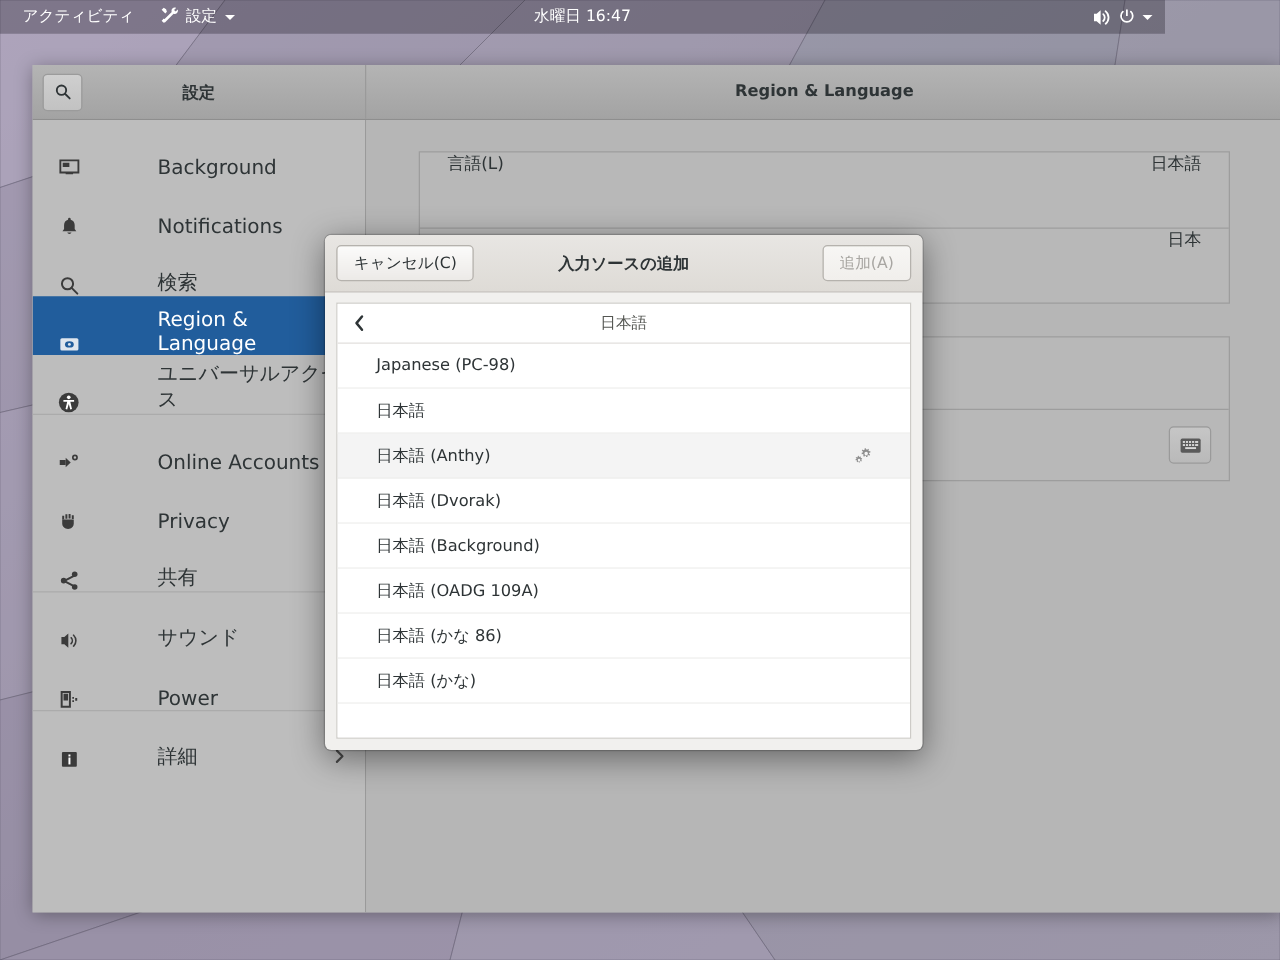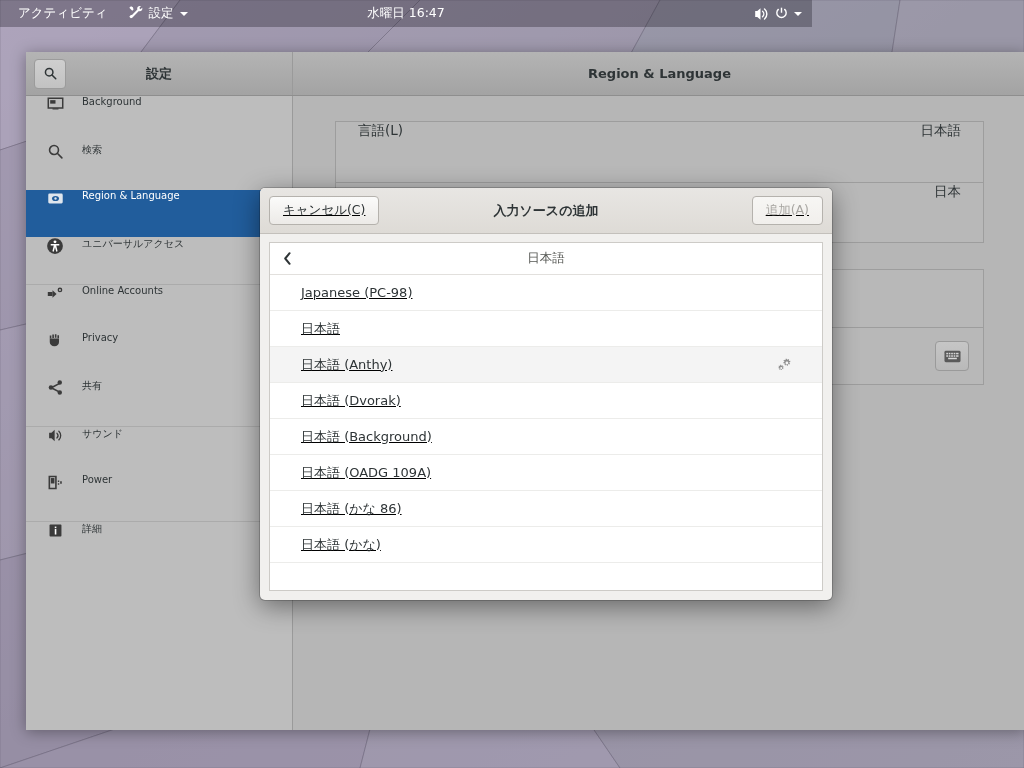--- a/index.html
+++ b/index.html
@@ -16,21 +16,21 @@
   
   #wallpaper {
     position: absolute; inset: 0;
     background: linear-gradient(135deg, #9a92a8 0%, #8b8798 40%, #a39bb0 70%, #8e8a9b 100%);
   }
   #wallpaper svg { display: block; width: 1024px; height: 768px; }
 
   
   #topbar {
     position: absolute; top: 0; left: 0;
-    width: 812px; height: 27px;
+    width: 932px; height: 27px;
     display: flex; align-items: center;
     color: #ffffff;
     font-size: 12.5px;
     z-index: 60;
     background: rgba(20,18,26,0.30);
   }
   #topbar .tb-left { display: flex; align-items: center; gap: 4px; padding-left: 10px; }
   #topbar .tb-item {
     display: flex; align-items: center; gap: 6px;
     padding: 3px 8px; border-radius: 4px;
@@ -108,24 +108,25 @@
 
   
   #sidebar {
     width: 267px; flex: 0 0 267px;
     background: #bdbdbd;
     border-right: 1px solid #9a9a9a;
     overflow: hidden;
   }
   .side-item {
     height: 47px;
-    display: flex; align-items: flex-start;
+    display: flex; align-items: flex-end;
     padding-left: 18px; padding-right: 14px;
-    font-size: 10px; color: #2e3436;
+    font-size: 16px; color: #2e3436;
     position: relative;
+    gap: 44px;
   }
   .side-item .si-icon {
     width: 22px; flex: 0 0 22px;
     display: flex; align-items: center; justify-content: center;
     margin-right: 16px;
   }
   .side-item.selected {
     background: #215d9c;
     color: #ffffff;
   }
@@ -164,28 +165,27 @@
     width: 34px; height: 30px;
     border: 1px solid #9a9a9a; border-radius: 4px;
     background: linear-gradient(to bottom,#c6c6c6,#b9b9b9);
     display: flex; align-items: center; justify-content: center;
   }
 
   
   #dialog {
     position: absolute;
     left: 260px; top: 188px;
-    width: 572px; height: 412px;
+    width: 478px; height: 412px;
     background: #f1f0ee;
     border-radius: 5px;
     box-shadow: 0 6px 26px rgba(0,0,0,0.45), 0 0 0 1px rgba(0,0,0,0.18);
     z-index: 40;
     display: flex; flex-direction: column;
     overflow: hidden;
-    text-decoration: underline;
   }
   #dlg-header {
     height: 46px; flex: 0 0 46px;
     display: flex; align-items: center;
     padding: 0 9px;
     background: linear-gradient(to bottom,#e8e6e3,#dedbd6);
     border-bottom: 1px solid #c3c0bb;
     position: relative;
   }
   .dlg-btn {
@@ -346,20 +346,29 @@
         <span class="si-icon">
           <svg width="17" height="17" viewBox="0 0 16 16" fill="#3b3b3b">
             <path d="M1.2 2.2h13.6v9.1H1.2z" fill="none" stroke="#3b3b3b" stroke-width="1.4"></path>
             <path d="M3 3.9h5v3.3H3z"></path>
             <path d="M5.2 11.6h5.6v1.1H5.2z"></path>
           </svg>
         </span>
         <span>Background</span>
       </div>
 
+      <div class="side-item">
+        <span class="si-icon">
+          <svg width="17" height="17" viewBox="0 0 16 16" fill="#3b3b3b">
+            <path d="M8 1.2a1 1 0 0 0-1 1v.5C5.2 3.1 4 4.7 4 6.6v3l-1.2 1.6h10.4L12 9.6v-3c0-1.9-1.2-3.5-3-3.9v-.5a1 1 0 0 0-1-1z"></path>
+            <path d="M6.4 12.2a1.7 1.7 0 0 0 3.2 0z"></path>
+          </svg>
+        </span>
+        <span>Notifications</span>
+      </div>
 
       <div class="side-item">
         <span class="si-icon">
           <svg width="17" height="17" viewBox="0 0 16 16" fill="none" stroke="#3b3b3b" stroke-width="1.5">
             <circle cx="6.6" cy="6.6" r="4.2"></circle>
             <path d="M9.7 9.7 14 14" stroke-linecap="round"></path>
           </svg>
         </span>
         <span>検索</span>
       </div>

